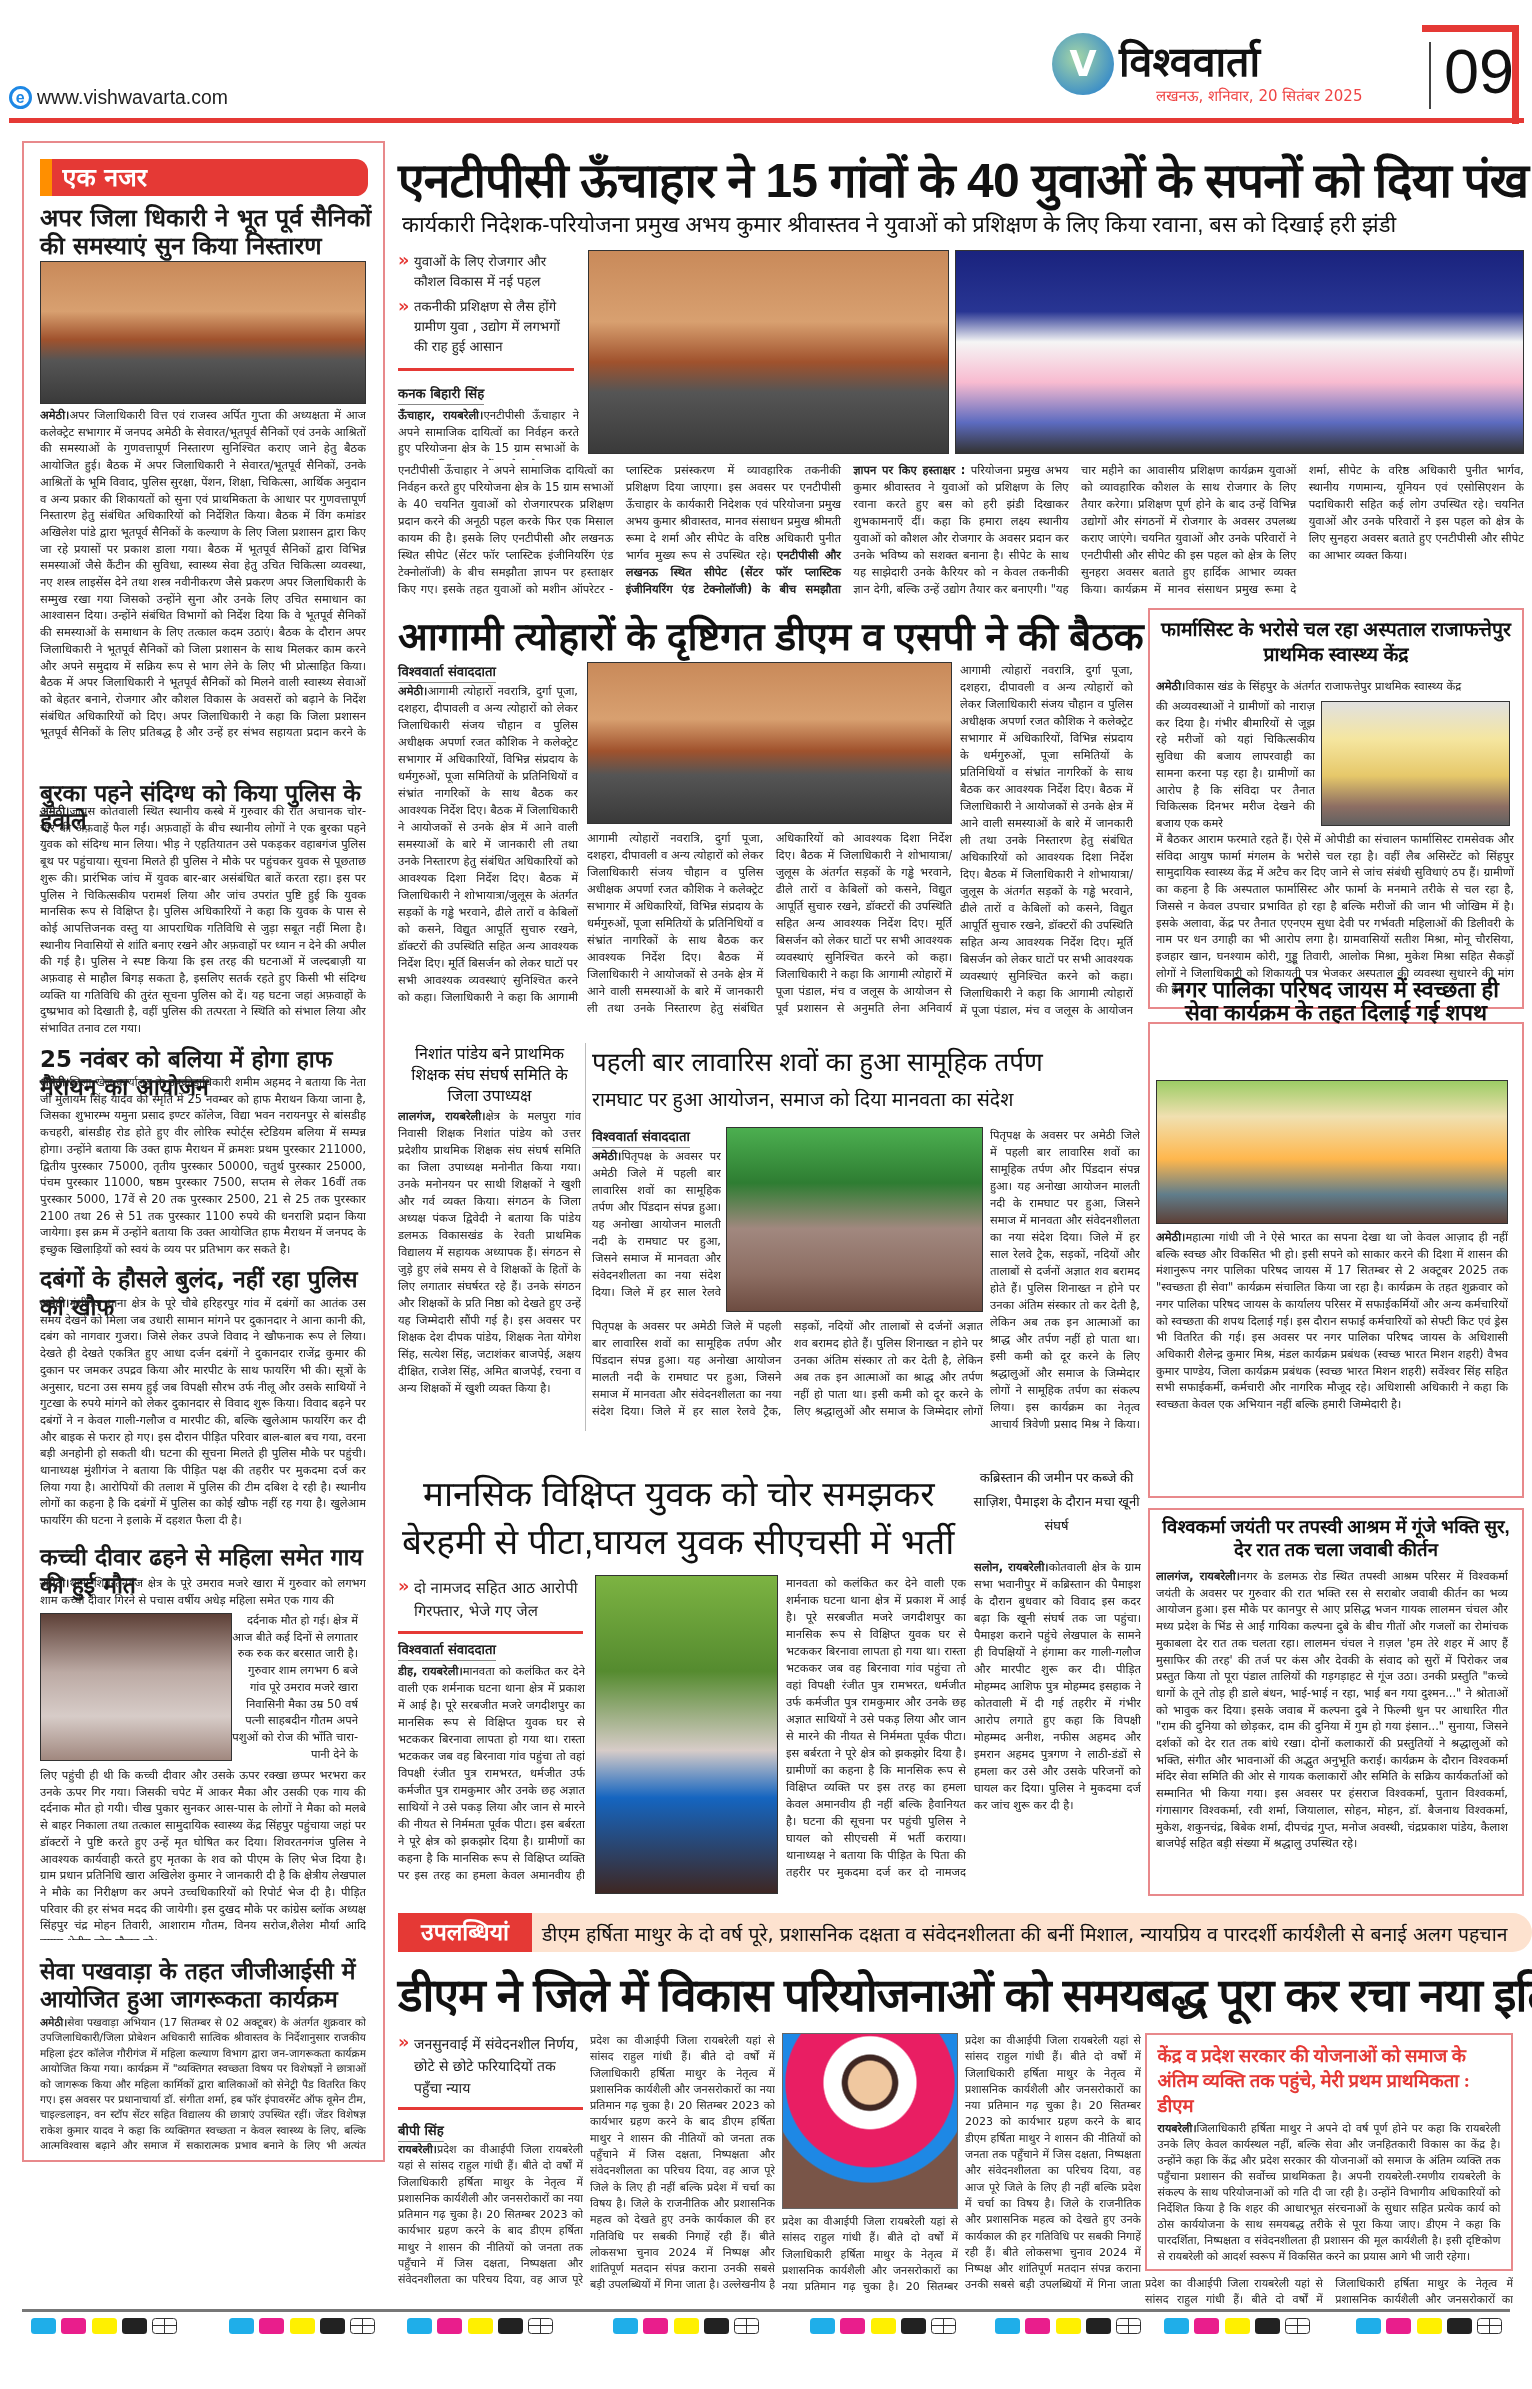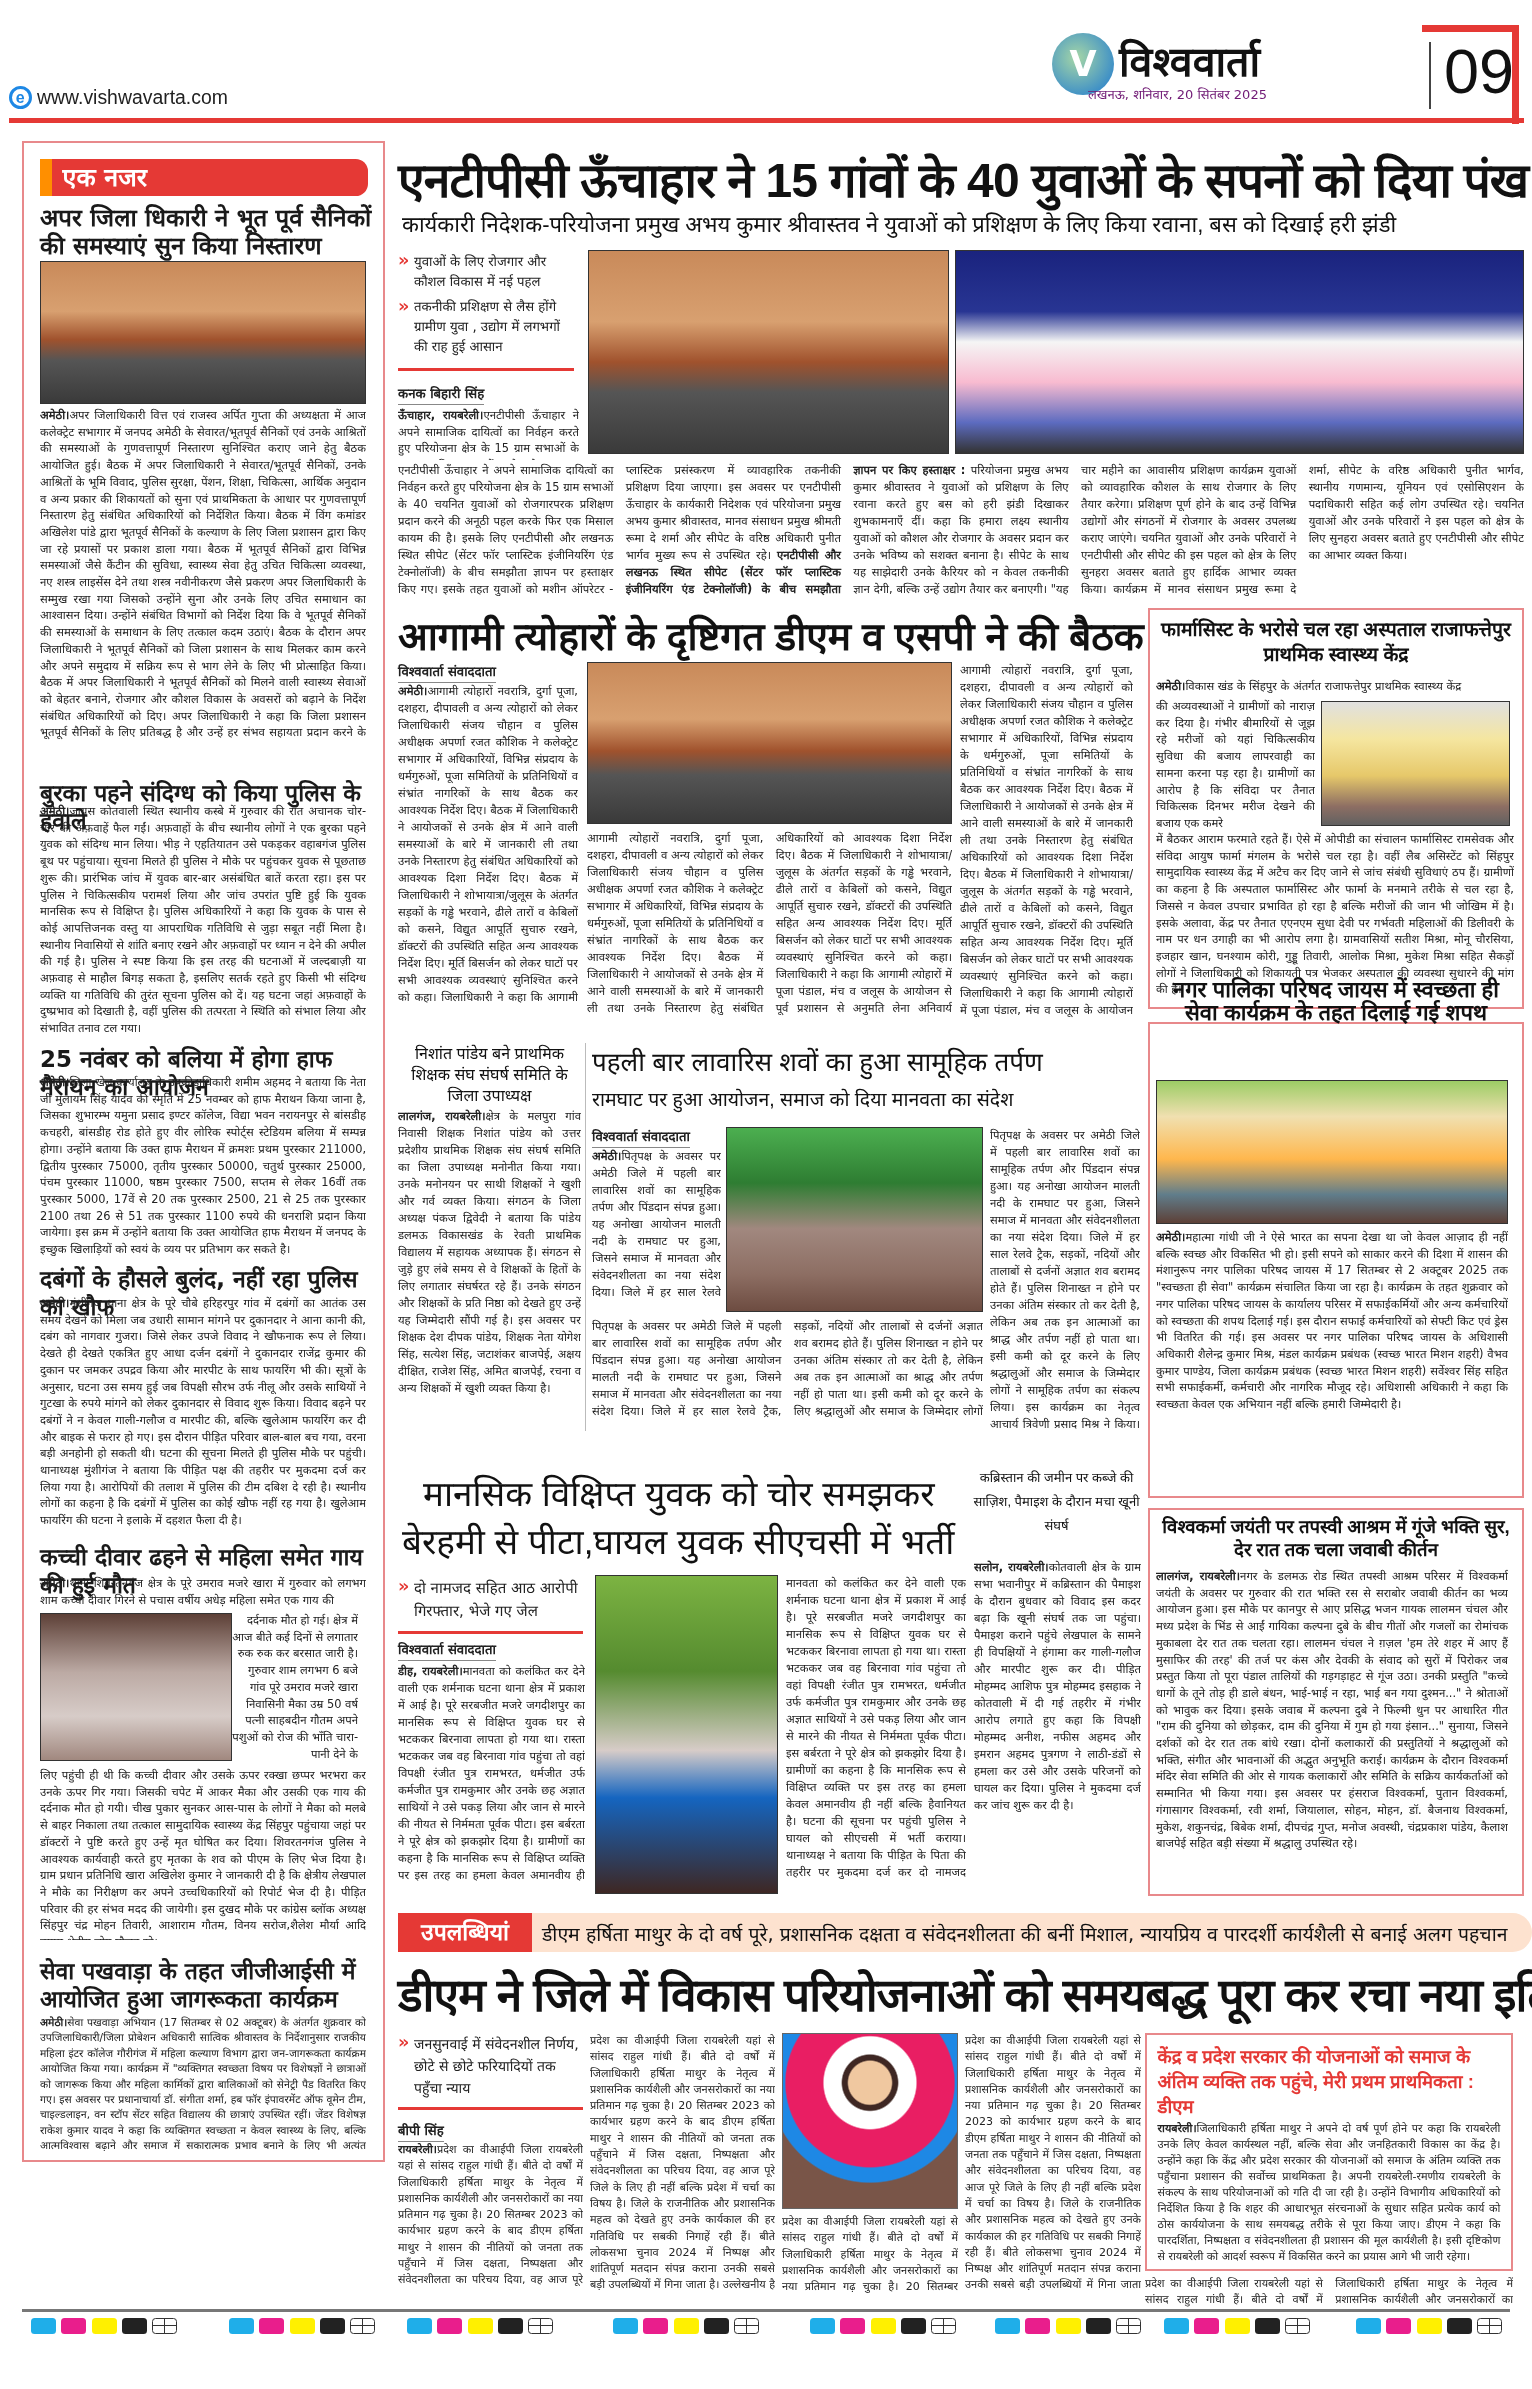--- a/index.html
+++ b/index.html
@@ -4,21 +4,21 @@
 <style>
 *{box-sizing:border-box;margin:0;padding:0}
 body{width:1532px;height:2389px;background:#fff;font-family:"DejaVu Sans",sans-serif;color:#1a1a1a;position:relative;overflow:hidden}
 .abs{position:absolute}
 .masthead{left:0;top:0;width:1532px;height:123px}
 .site{left:8.8px;top:86px;font-size:19.4px;font-family:"Liberation Sans",sans-serif;color:#222;display:flex;align-items:center;gap:5.3px}
 .site .e{width:23px;height:23px;border-radius:50%;border:3.5px solid #1e88e5;color:#1e88e5;font-weight:bold;font-size:16px;display:flex;align-items:center;justify-content:center;line-height:1}
 .section{left:511px;top:44px;font-size:39px;font-weight:bold;color:#111;letter-spacing:-0.9px}
 .logo{left:1052px;top:33px;width:62px;height:62px;border-radius:50%;background:radial-gradient(circle at 40% 40%,#a5d6a7,#1976d2);color:#fff;font-size:35px;font-weight:bold;display:flex;align-items:center;justify-content:center}
 .brand{left:1119px;top:32px;font-size:41px;font-weight:bold;color:#111}
-.dateline{left:1088px;top:85px;font-size:13px;color:#701a75}
+.dateline{left:1156px;top:85px;font-size:15px;color:#ef4444}
 .pagebox{left:1422px;top:25px;width:97px;height:99px;border-top:7px solid #e53935;border-right:7px solid #e53935}
 .pagenum{left:1444px;top:35px;font-size:63px;font-family:"Liberation Sans",sans-serif;color:#111}
 .pagediv{left:1429px;top:42px;width:1.8px;height:67px;background:#444}
 .redrule{left:8.8px;top:118px;width:1515px;height:5.3px;background:#e53935}
 .leftbox{left:22px;top:141px;width:363px;height:2021px;border:2.6px solid #e8898b}
 .eknazar{left:40px;top:159px;width:328px;height:37px;background:#e53935;border-radius:0 12.3px 12.3px 0;border-left:12.3px solid #ff8f00;color:#fff;font-size:25px;font-weight:bold;padding-left:10.6px;line-height:37px}
 h2.lh{position:absolute;left:40px;width:335px;font-size:23px;line-height:28px;font-weight:bold;color:#1a1a1a}
 p.body{position:absolute;font-size:11.4px;line-height:16.7px;color:#222;text-align:justify}
 p.body b{font-weight:bold}
 .photo{position:absolute;border:1.8px solid #333;overflow:hidden}
@@ -37,21 +37,21 @@
 .bullets li::before{content:"»";position:absolute;left:0;top:-1.8px;color:#e53935;font-weight:bold;font-size:17.6px}
 .redline{position:absolute;height:2.6px;background:#e53935}
 .byline{position:absolute;font-size:13.2px;font-weight:bold;color:#222;border-bottom:0.9px solid #888;padding-bottom:1.8px}
 .cols{position:absolute;column-gap:12.3px;font-size:11.4px;line-height:17px;text-align:justify;color:#222}
 .boxr{position:absolute;border:2.6px solid #e8898b}
 .hcenter{position:absolute;text-align:center;font-weight:bold;color:#111;font-family:"Liberation Sans",sans-serif}
 .upal{left:398px;top:1913px;width:1134px;height:39px;border-radius:0 19.4px 19.4px 0;background:#fde2cf}
 .upal-tag{left:398px;top:1913px;width:134px;height:39px;background:#e53935;color:#fff;font-size:23px;font-weight:bold;text-align:center;line-height:39px}
 .upal-text{left:542px;top:1920px;font-size:19.4px;color:#111;white-space:nowrap}
 .dmbox{left:1145px;top:2033px;width:368px;height:238px;border:2.6px solid #e8898b;padding:8.8px 10.6px}
-.dmbox h3{font-size:18.5px;line-height:25px;color:#e53935;font-weight:bold;font-family:Liberation Sans, sans-serif}
+.dmbox h3{font-size:18.5px;line-height:25px;color:#e53935;font-weight:bold;font-family:Liberation Serif, serif}
 .dmbox p{font-size:11px;line-height:16px;color:#222;text-align:justify;margin-top:2px}
 .footer-rule{position:absolute;left:22px;top:2309px;width:1488px;height:2.6px;background:#777}
 .reg{position:absolute;top:2318px;display:flex;gap:5.3px}
 .reg span{width:25px;height:16px;border-radius:3.5px;display:inline-block}
 .reg .c{background:#1faee9}.reg .m{background:#e91e8c}.reg .y{background:#fff000}.reg .k{background:#222}
 .reg .x{border:1.3px solid #333;background:linear-gradient(#333,#333) center/100% 1.3px no-repeat,linear-gradient(#333,#333) center/1.3px 100% no-repeat}
 .sep{position:absolute;background:#bbb}
 </style>
 </head>
 <body>

